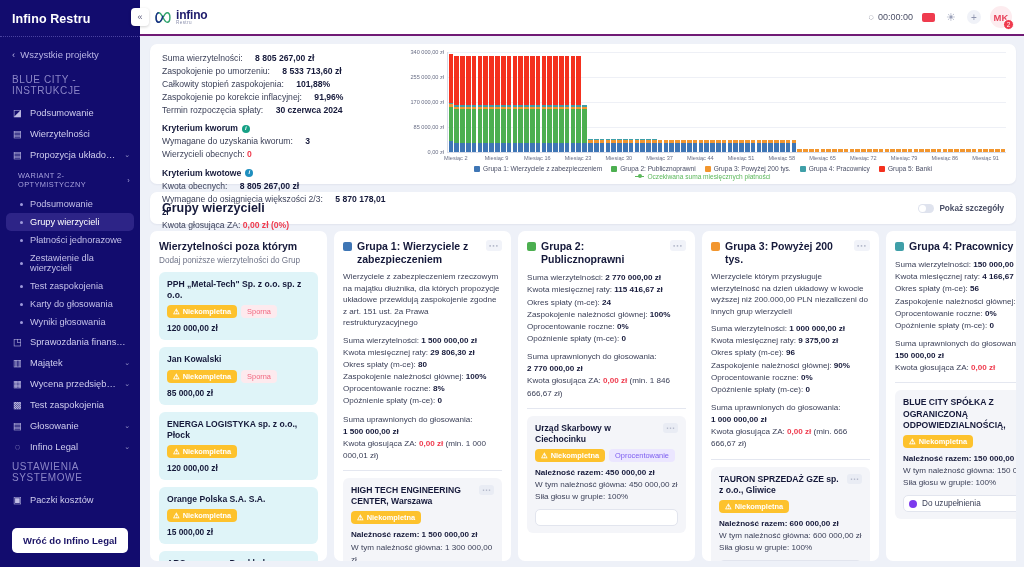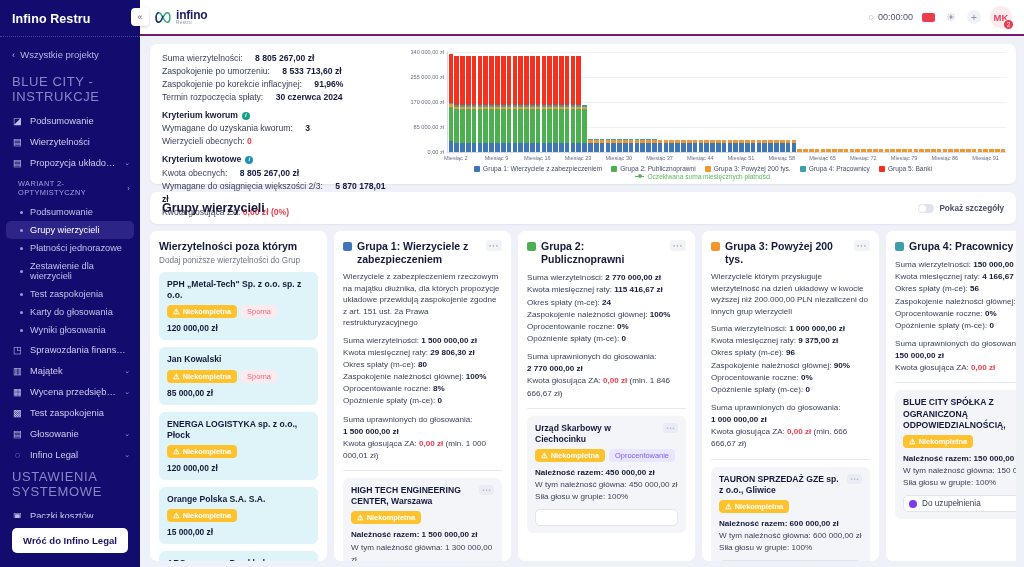--- a/index.html
+++ b/index.html
@@ -30,21 +30,21 @@
     width: 18px; height: 18px; border-radius: 4px;
     background: #ffffff; color: #5a5a7a;
     display: flex; align-items: center; justify-content: center;
     font-size: 9px; box-shadow: 0 1px 3px rgba(0,0,0,.18); z-index: 5;
   }
   .sb-back {
     font-size: 9.5px; color: #b9b5e6; padding: 6px 12px 10px 12px;
     display: flex; align-items: center; gap: 5px;
   }
   .sb-section {
-    font-size: 13px; letter-spacing: .6px; color: #8b86c7;
+    font-size: 10px; letter-spacing: .6px; color: #8b86c7;
     padding: 4px 12px 6px 12px; text-transform: uppercase;
   }
   .sb-scroll { flex: 1 1 auto; overflow: hidden; }
   .sb-item {
     display: flex; align-items: center; gap: 7px;
     padding: 5px 10px 5px 12px; font-size: 9.3px; color: #cfcdee;
     white-space: nowrap;
   }
   .sb-item .ico { width: 11px; height: 11px; flex: 0 0 11px; display:flex; align-items:center; justify-content:center; opacity:.92; }
   .sb-item .lbl { flex: 1 1 auto; overflow: hidden; text-overflow: ellipsis; }
@@ -313,20 +313,21 @@
       </div>
     </header>
 
     <div class="content">
 
       <section class="card summary-row">
         <div class="sum-left">
           <div id="sum-lines">
               <div>Suma wierzytelności: <b>8 805 267,00 zł</b></div>
               <div>Zaspokojenie po umorzeniu: <b>8 533 713,60 zł</b></div>
+              <div>Całkowity stopień zaspokojenia: <b>101,88%</b></div>
               <div>Zaspokojenie po korekcie inflacyjnej: <b>91,96%</b></div>
               <div>Termin rozpoczęcia spłaty: <b>30 czerwca 2024</b></div>
             </div>
           <div class="sum-head">
             <span>Kryterium kworum</span>
             <span class="info-dot">i</span>
           </div>
           <div id="kworum-lines">
               <div>Wymagane do uzyskania kworum: <b>3</b></div>
               <div>Wierzycieli obecnych: <span class="red">0</span></div>

